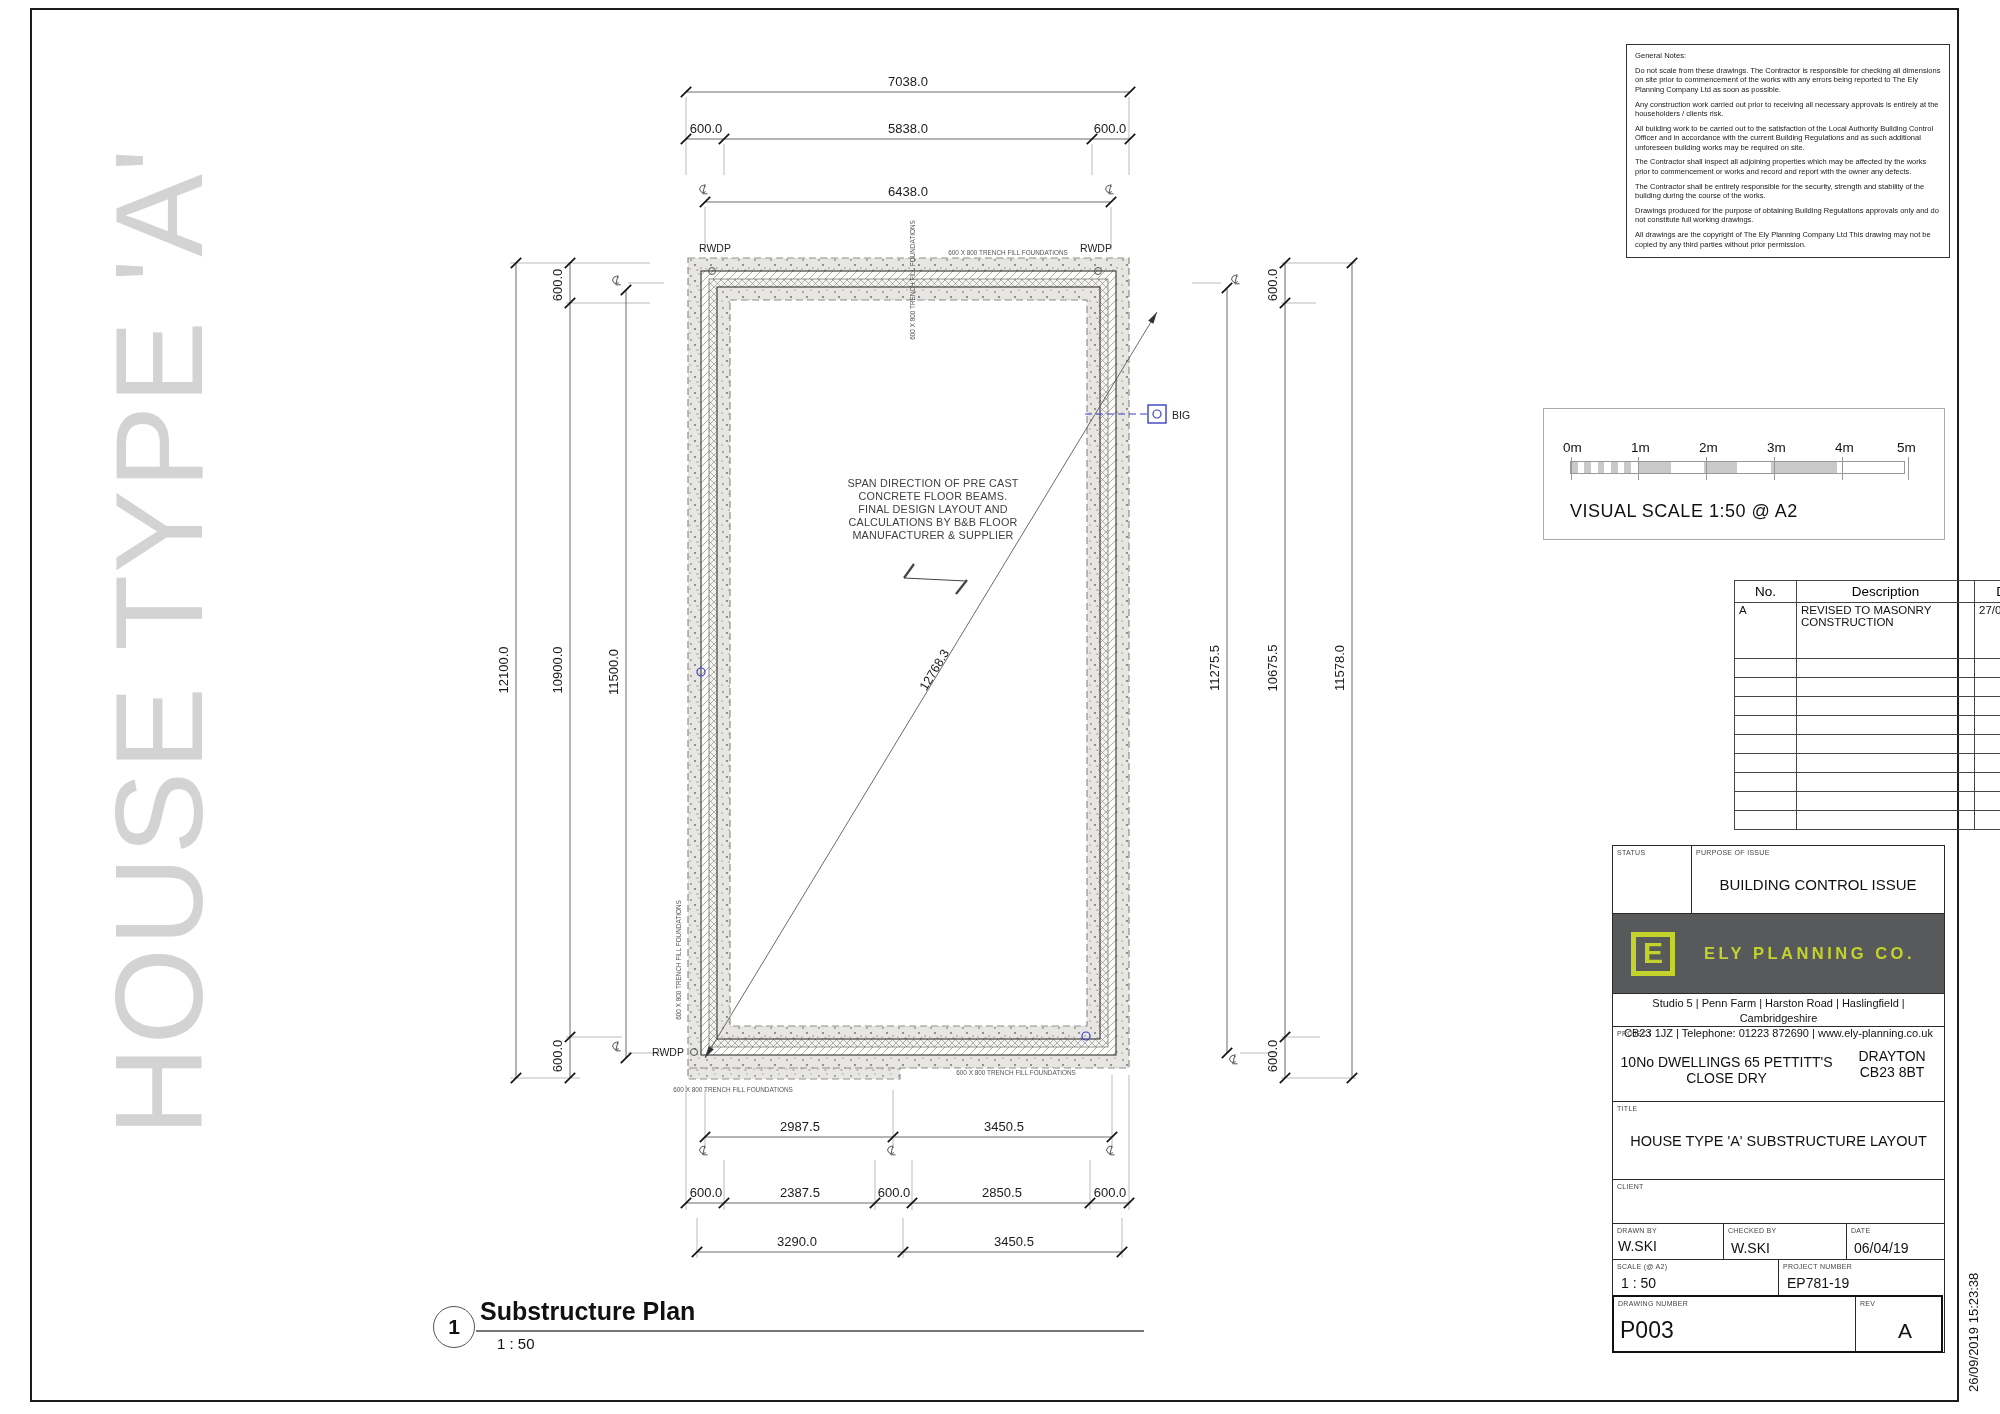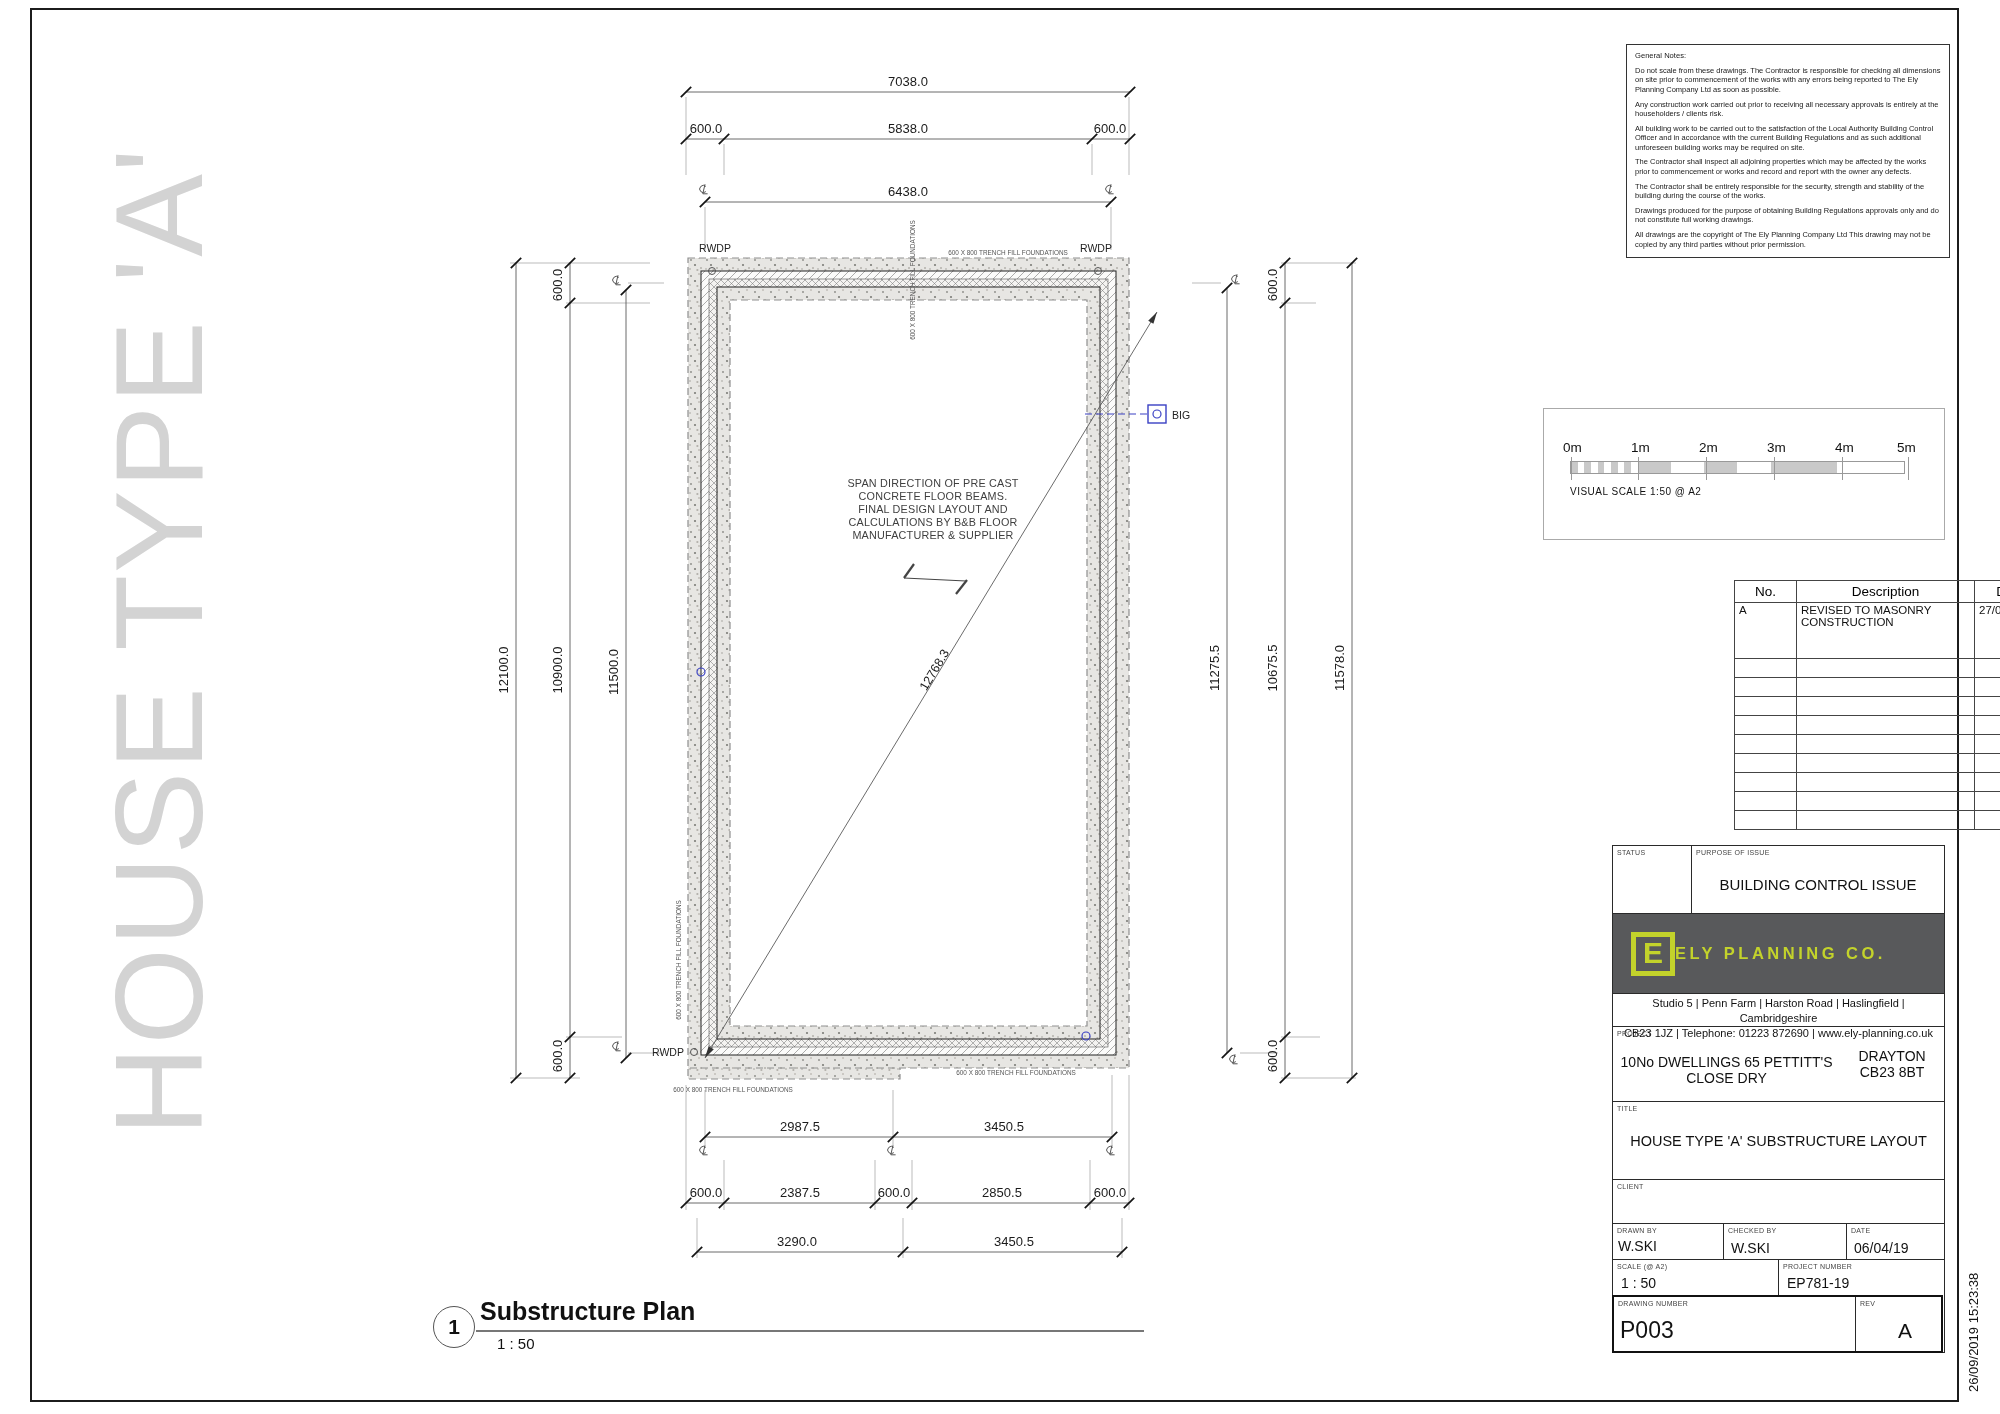--- a/index.html
+++ b/index.html
@@ -13,39 +13,39 @@
   #notes .nt{font-size:7.6px;color:#1a1a1a;margin:0 0 1px 0;}
   #notes p{font-size:7.5px;line-height:1.28;color:#1a1a1a;margin:5px 0 0 0;}
   
   #scalebox{left:1543px;top:408px;width:402px;height:132px;border:1px solid #aaa;box-sizing:border-box;}
   #sbar{position:absolute;left:26px;top:52px;width:335px;height:13px;border:1px solid #999;box-sizing:border-box;display:flex;}
   .sb-seg{height:100%;}
   .sb-g{background:#c9c9c9;}
   .sb-w{background:#fff;}
   .sb-tick{position:absolute;width:1px;height:23px;background:#999;top:-5px;}
   .sb-lab{position:absolute;top:-22px;font-size:13.5px;color:#111;}
-  #scale-caption{position:absolute;left:26px;top:77px;font-size:10px;color:#111;letter-spacing:.5px;}
+  #scale-caption{position:absolute;left:26px;top:92px;font-size:18px;color:#111;letter-spacing:.5px;}
   
   #revtable{left:1694px;top:580px;width:312px;border-collapse:collapse;table-layout:fixed;margin-left:40px;}
   #revtable td,#revtable th{border:1px solid #444;font-weight:normal;vertical-align:top;padding:1px 4px;}
   #revtable th{font-size:13.5px;text-align:center;height:21px;vertical-align:middle;padding:0;}
   #revtable td{font-size:11.5px;color:#111;}
   .rev-empty td{height:16px;}
   
   #tblock{left:1612px;top:845px;width:333px;border:1.6px solid #2a2a2a;box-sizing:border-box;}
   .tb-row{display:flex;width:100%;box-sizing:border-box;border-top:1px solid #2a2a2a;}
   .tb-row:first-child{border-top:none;}
   .tb-cell{position:relative;box-sizing:border-box;border-left:1px solid #2a2a2a;}
   .tb-cell:first-child{border-left:none;}
   .tb-lab{position:absolute;left:4px;top:3px;font-size:7px;color:#444;letter-spacing:.3px;}
   .tb-center{display:flex;align-items:center;justify-content:center;text-align:center;}
   #logo-band{height:80px;background:#58595b;display:flex;align-items:center;}
   #logo-icon{width:44px;height:44px;border:5px solid #c3d32b;margin-left:18px;display:flex;align-items:center;justify-content:center;box-sizing:border-box;}
   #logo-icon span{color:#c3d32b;font-size:30px;font-weight:bold;line-height:1;margin-top:-2px;}
-  #logo-text{flex:1;text-align:left;color:#c3d32b;font-size:16.5px;font-weight:bold;letter-spacing:3.5px;}
+  #logo-text{flex:1;text-align:center;color:#c3d32b;font-size:16.5px;font-weight:bold;letter-spacing:3.5px;}
   #addr{height:33px;font-size:11px;color:#111;text-align:center;line-height:1.35;padding-top:2px;box-sizing:border-box;}
   .big-val{font-size:15px;color:#111;}
   .med-val{font-size:14px;color:#111;}
   
   #callout-circle{left:433px;top:1306px;width:42px;height:42px;border:1.5px solid #555;border-radius:50%;display:flex;align-items:center;justify-content:center;font-size:21px;font-weight:bold;color:#111;box-sizing:border-box;}
   #callout-title{left:480px;top:1297px;font-size:25px;font-weight:bold;color:#111;}
   #callout-line{left:476px;top:1330px;width:668px;height:1.5px;background:#777;}
   #callout-scale{left:497px;top:1335px;font-size:15px;color:#111;}
   #timestamp{left:1966px;top:1392px;transform:rotate(-90deg);transform-origin:0 0;font-size:13px;color:#111;white-space:nowrap;}
   

